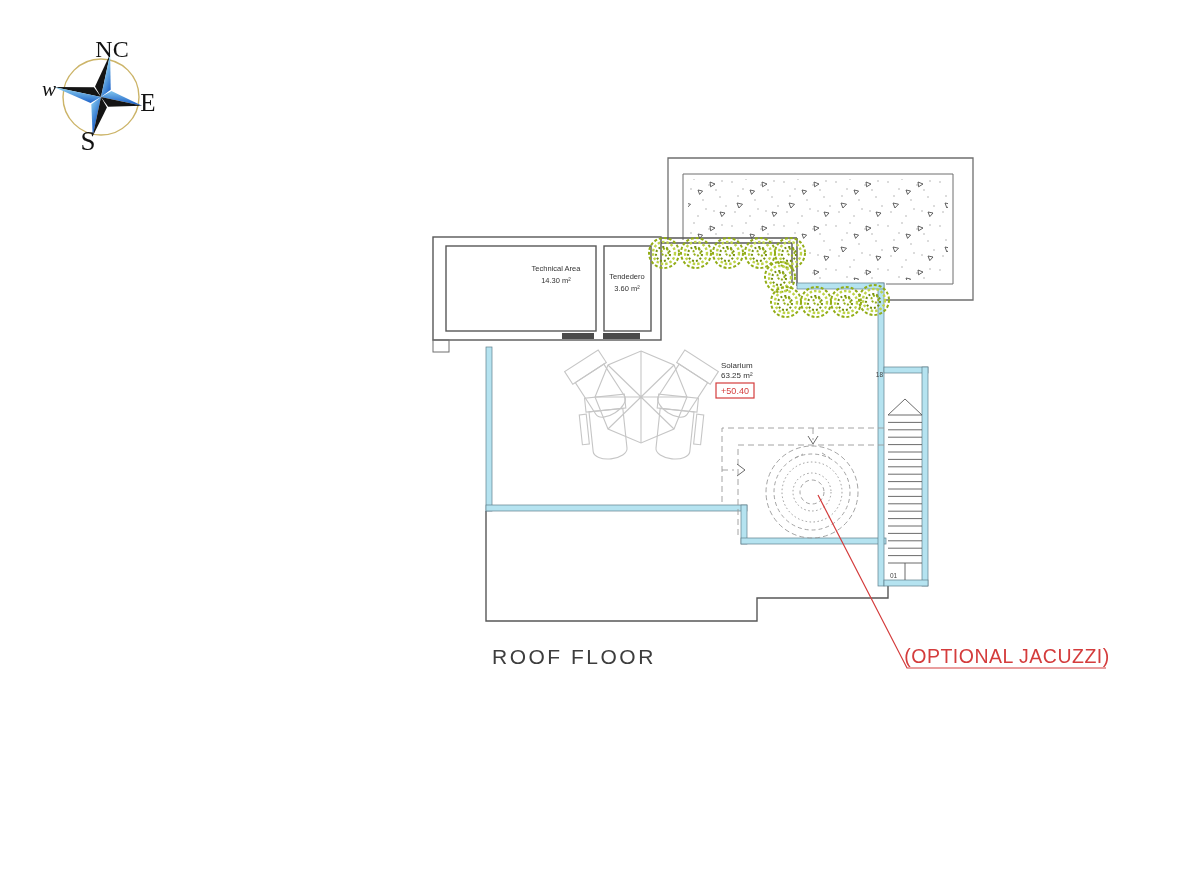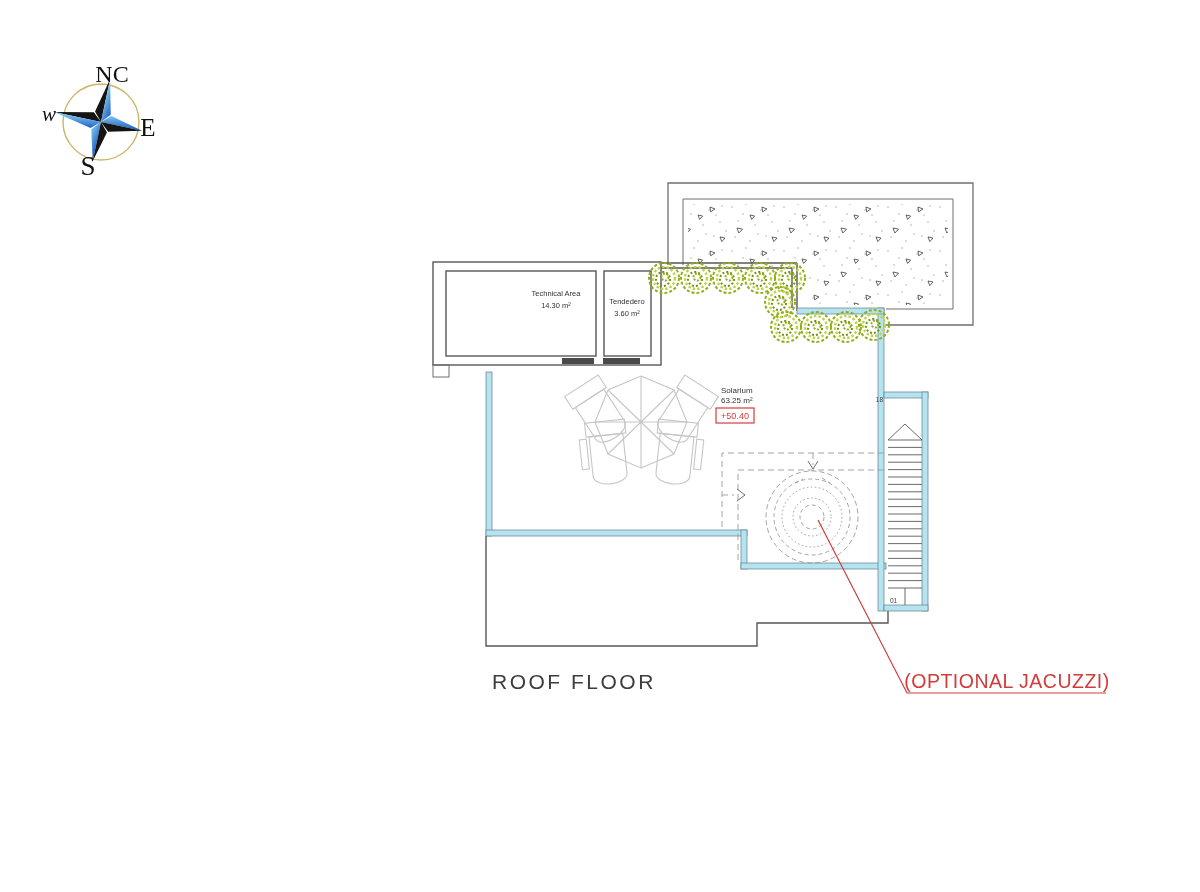--- a/index.html
+++ b/index.html
@@ -2,21 +2,21 @@
 <html style="--outline: #6f6f6f; --wall-dark: #4a4a4a; --glass-balustrade: #b5e3f0; --accent-red: #d43c3c; --furniture-gray: #c6c6c6; --bush-green: #93ad17; --bush-green-light: #bdd348; --bush-green-dark: #75910c; --compass-ring: #ccb468;"><head>
 <meta charset="utf-8">
 <style>
   :root{
     --outline:#6f6f6f; --wall-dark:#4a4a4a; --glass-balustrade:#b5e3f0;
     --accent-red:#d43c3c; --furniture-gray:#c6c6c6;
     --bush-green:#93ad17; --bush-green-light:#bdd348; --bush-green-dark:#75910c;
     --compass-ring:#ccb468;
   }
   html,body{margin:0;padding:0;background:#fff;}
-  .canvas{position:relative;width:1200px;height:688px;background:#fff;overflow:hidden;margin-top:25px;}
+  .canvas{position:relative;width:1200px;height:688px;background:#fff;overflow:hidden;}
   svg text{font-family:"Liberation Sans",sans-serif;}
   .serif{font-family:"Liberation Serif",serif;}
   .outline{fill:none;stroke:var(--outline);stroke-width:1.3px;}
   .thin{stroke-width:1px;}
   .wall{fill:none;stroke:#575757;stroke-width:1.4px;}
   .dark{fill:var(--wall-dark);stroke:none;}
   .glass{fill:var(--glass-balustrade);stroke:#5f7f8c;stroke-width:.7px;}
   .stair{fill:none;stroke:#5a5a5a;stroke-width:.9px;}
   .dash{fill:none;stroke:#9a9a9a;stroke-width:.9px;stroke-dasharray:6 4;}
   .jz1{fill:none;stroke:#9a9a9a;stroke-width:.9px;stroke-dasharray:5 3;}

